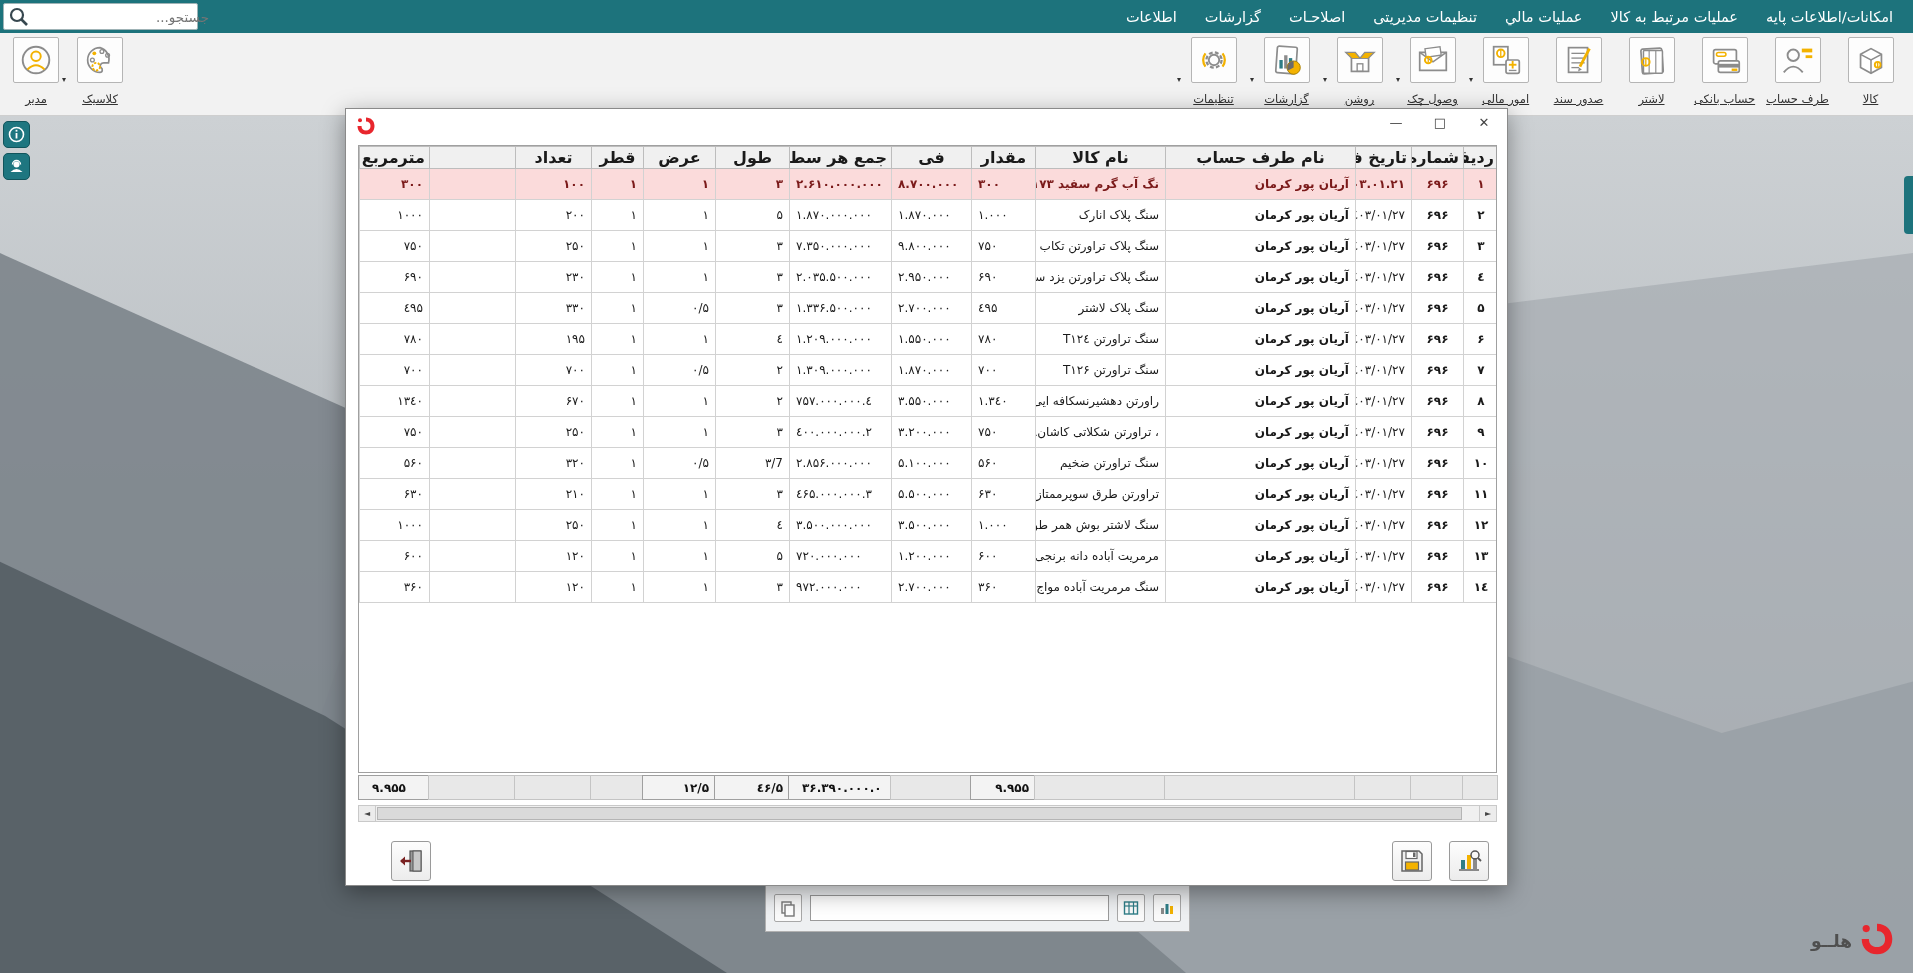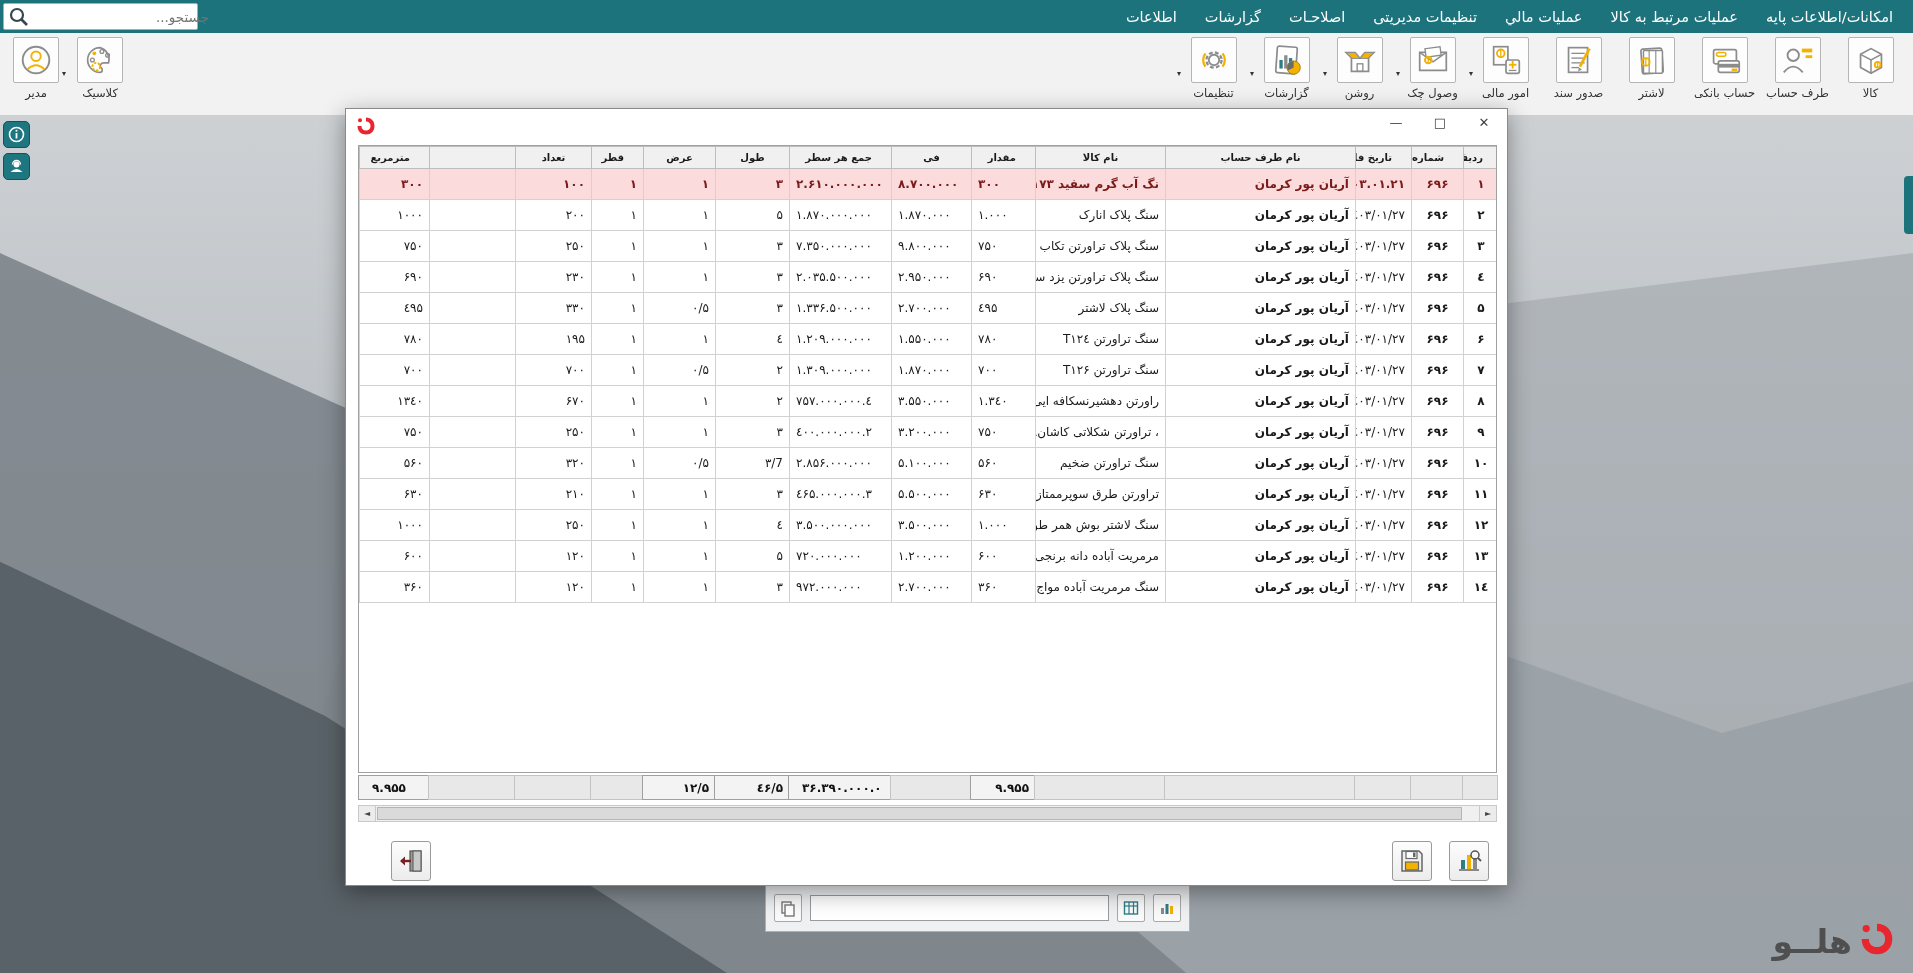--- a/index.html
+++ b/index.html
@@ -29,21 +29,21 @@
 
   
   .toolbar{position:absolute;left:0;top:33px;width:1913px;height:83px;background:#f2f2f2;
     border-bottom:1px solid #cfcfcf;}
   .tb-right{position:absolute;right:6px;top:4px;display:flex;direction:rtl;}
   .tb-left{position:absolute;left:4px;top:4px;display:flex;direction:ltr;}
   .tbtn{width:73px;display:flex;flex-direction:column;align-items:center;position:relative;cursor:default;}
   .tb-left .tbtn{width:64px;}
   .tbtn .ibox{width:46px;height:46px;background:#fdfdfd;border:1px solid #b5b5b5;border-radius:2px;
     display:flex;align-items:center;justify-content:center;}
-  .tbtn .lbl{font-size:11.5px;color:#333;margin-top:3px;white-space:nowrap;direction:rtl;}
+  .tbtn .lbl{font-size:11.5px;color:#333;margin-top:9px;white-space:nowrap;direction:rtl;text-decoration:underline;}
   .tbtn .drop{position:absolute;bottom:22px;font-size:8px;color:#333;}
   .tb-right .tbtn .drop{left:0;}
   .tb-left .tbtn .drop{right:2px;}
 
   
   .edge-btn{position:absolute;left:3px;width:27px;height:27px;background:#1e7680;
     border:1px solid #11545c;border-radius:5px;display:flex;align-items:center;justify-content:center;}
   .edge-info{top:121px;} .edge-support{top:153px;}
 
   
@@ -54,22 +54,22 @@
   .dialog{position:absolute;left:345px;top:108px;width:1163px;height:778px;background:#fff;
     border:1px solid #8a8a8a;box-shadow:0 6px 22px rgba(0,0,0,.38);}
   .titlebar{position:absolute;left:0;top:0;right:0;height:34px;background:#fff;}
   .titlebar .logo{position:absolute;left:10px;top:7px;}
   .win-controls{position:absolute;right:14px;top:6px;display:flex;gap:26px;}
   .win-controls span{font-size:13px;color:#444;width:18px;text-align:center;cursor:default;}
 
   .gridwrap{position:absolute;left:12px;top:36px;width:1139px;height:628px;background:#fff;
     border:1px solid #a0a0a0;overflow:hidden;}
   table.grid{border-collapse:collapse;table-layout:fixed;direction:rtl;width:1139px;font-size:12px;color:#1a1a1a;}
-  table.grid th{background:#f0f0f0;border:1px solid #bdbdbd;font-weight:bold;font-size:10px;
-    height:22px;padding:0 19px;white-space:nowrap;overflow:hidden;}
+  table.grid th{background:#f0f0f0;border:1px solid #bdbdbd;font-weight:bold;font-size:16px;
+    height:22px;padding:0 4px;white-space:nowrap;overflow:hidden;}
   table.grid td{border:1px solid #d2d2d2;height:31px;padding:0 6px;white-space:nowrap;
     overflow:hidden;background:#fff;}
   tr.sel td{background:#fbdbdb;color:#7b1a1a;font-weight:bold;
     border-top:1px dotted #d98080;border-bottom:1px dotted #d98080;}
   td.b{font-weight:bold;}
   .al{text-align:left;} .ar{text-align:right;} .ac{text-align:center;}
 
   table.foot{border-collapse:collapse;table-layout:fixed;direction:rtl;width:1139px;
     position:absolute;left:12px;top:666px;font-size:12px;color:#111;}
   table.foot td{height:24px;padding:0 5px;background:#e8e8e8;border:1px solid #c4c4c4;
@@ -93,21 +93,21 @@
 
   
   .bg-window{position:absolute;left:765px;top:884px;width:425px;height:48px;background:#eef0f2;
     border:1px solid #b0b0b0;border-top:none;display:flex;align-items:center;gap:8px;padding:0 8px;}
   .bg-window .mini{width:28px;height:28px;background:#fafafa;border:1px solid #a8a8a8;border-radius:2px;
     display:flex;align-items:center;justify-content:center;}
   .bg-window input{flex:1;height:26px;border:1px solid #9a9a9a;background:#fff;outline:none;}
 
   
   .holoo{position:absolute;right:18px;bottom:12px;display:flex;align-items:center;gap:7px;direction:rtl;}
-  .holoo .txt{font-size:33px;font-weight:bold;color:#4f4f4f;letter-spacing:-1px;}
+  .holoo .txt{font-size:17px;font-weight:bold;color:#4f4f4f;letter-spacing:-1px;}
 </style>
 </head>
 <body>
 
 <div class="desktop">
   <div class="ridge r1"></div>
   <div class="ridge r2"></div>
   <div class="ridge r3"></div>
   <div class="ridge r4"></div>
 </div>

